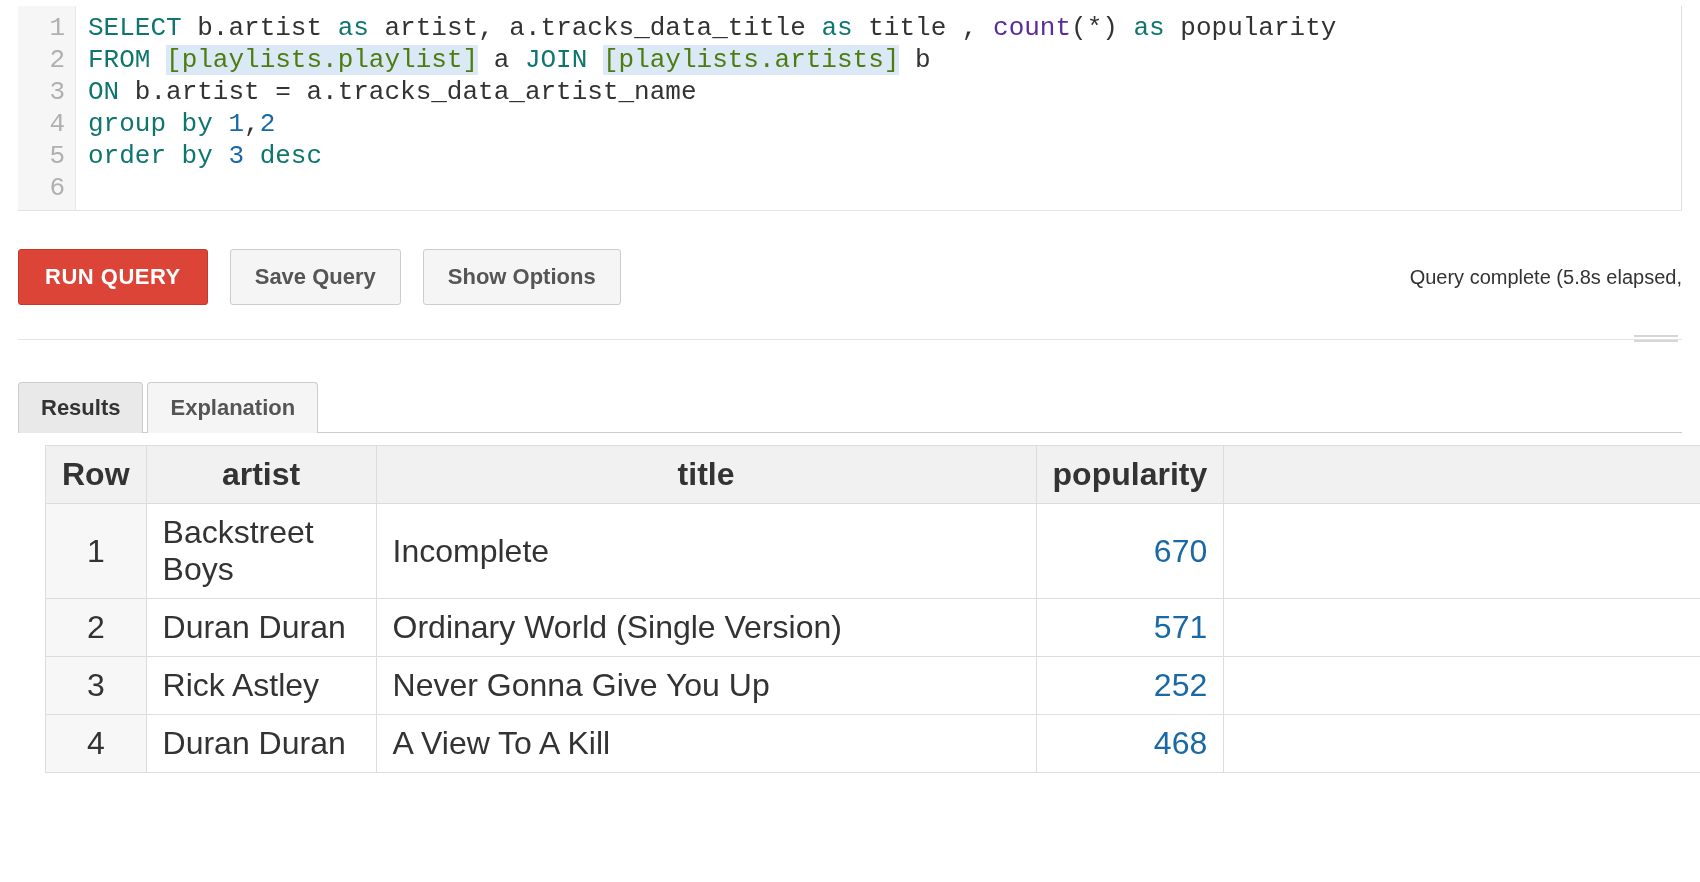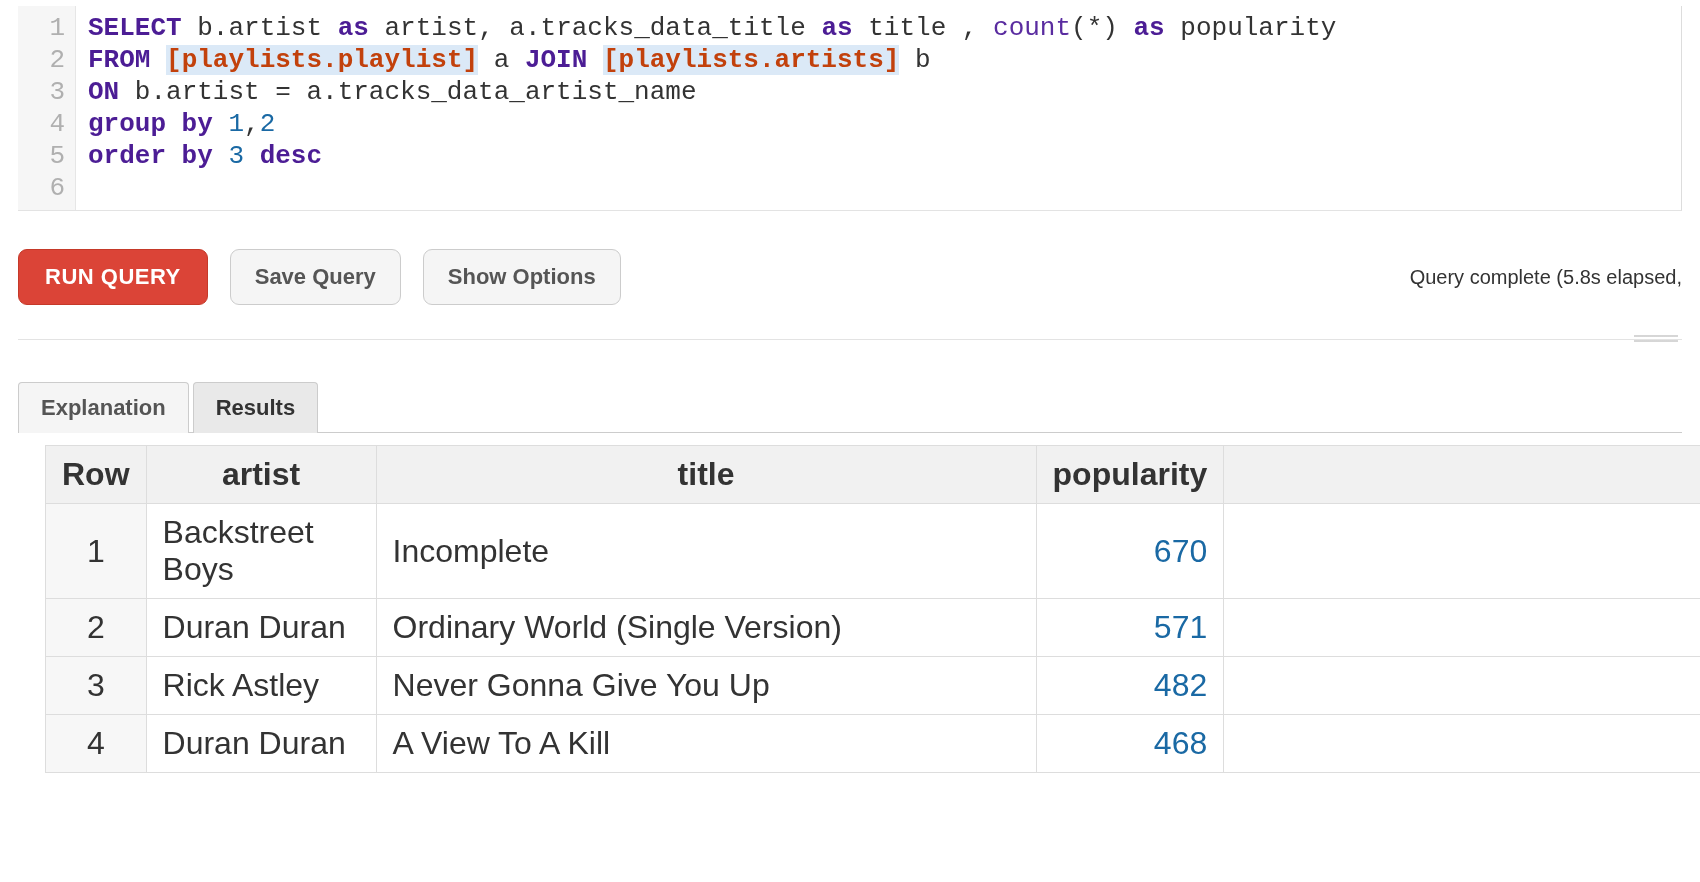--- a/index.html
+++ b/index.html
@@ -35,23 +35,23 @@
     border-right: 1px solid #e6e6e6;
     user-select: none;
     width: 58px;
   }
   .code {
     padding: 6px 12px;
     white-space: pre;
     overflow: hidden;
   }
   
-  .kw   { color: #4c1d95; font-weight: bold; }          
+  .kw   { color: #0f766e; }          
   .id   { color: #333; }             
-  .tbl  { background: #dbe9f7; color:#c2410c;font-weight:bold; }
+  .tbl  { background: #dbe9f7; color:#4d7c0f; }
   .num  { color: #1a69a4; }
   .star { color: #333; }
   .func { color: #5a2ca0; }
 
   
   .toolbar {
     display: flex;
     align-items: center;
     gap: 22px;
     margin-top: 38px;
@@ -59,21 +59,21 @@
     border-bottom: 1px solid #e3e3e3;
     position: relative;
   }
   .btn {
     border: 1px solid #ccc;
     background: #f5f5f5;
     color: #555;
     font-size: 22px;
     font-weight: 700;
     padding: 14px 24px;
-    border-radius: 9px;
+    border-radius: 3px;
     cursor: pointer;
     font-family: Arial, Helvetica, sans-serif;
   }
   .btn-primary {
     background: #db4437;
     border-color: #c53929;
     color: #fff;
     padding: 14px 26px;
     letter-spacing: 0.5px;
   }
@@ -166,22 +166,22 @@
 
   <div class="toolbar">
     <button class="btn btn-primary">RUN QUERY</button>
     <button class="btn">Save Query</button>
     <button class="btn">Show Options</button>
     <div class="status">Query complete (5.8s elapsed, </div>
     <div class="drag-handle"></div>
   </div>
 
   <div class="tabs">
+    <div class="tab active">Results</div>
     <div class="tab">Explanation</div>
-    <div class="tab active">Results</div>
   </div>
 
   <table class="results">
     <colgroup>
       <col class="c-row">
         <col class="c-artist">
         <col class="c-title">
         <col class="c-pop">
         <col>
     </colgroup>
@@ -206,21 +206,21 @@
     <td class="rownum">2</td>
     <td>Duran Duran</td>
     <td>Ordinary World (Single Version)</td>
     <td class="num">571</td>
     <td></td>
   </tr>
   <tr>
     <td class="rownum">3</td>
     <td>Rick Astley</td>
     <td>Never Gonna Give You Up</td>
-    <td class="num">482</td>
+    <td class="num">252</td>
     <td></td>
   </tr>
   <tr>
     <td class="rownum">4</td>
     <td>Duran Duran</td>
     <td>A View To A Kill</td>
     <td class="num">468</td>
     <td></td>
   </tr>
       </tbody>

